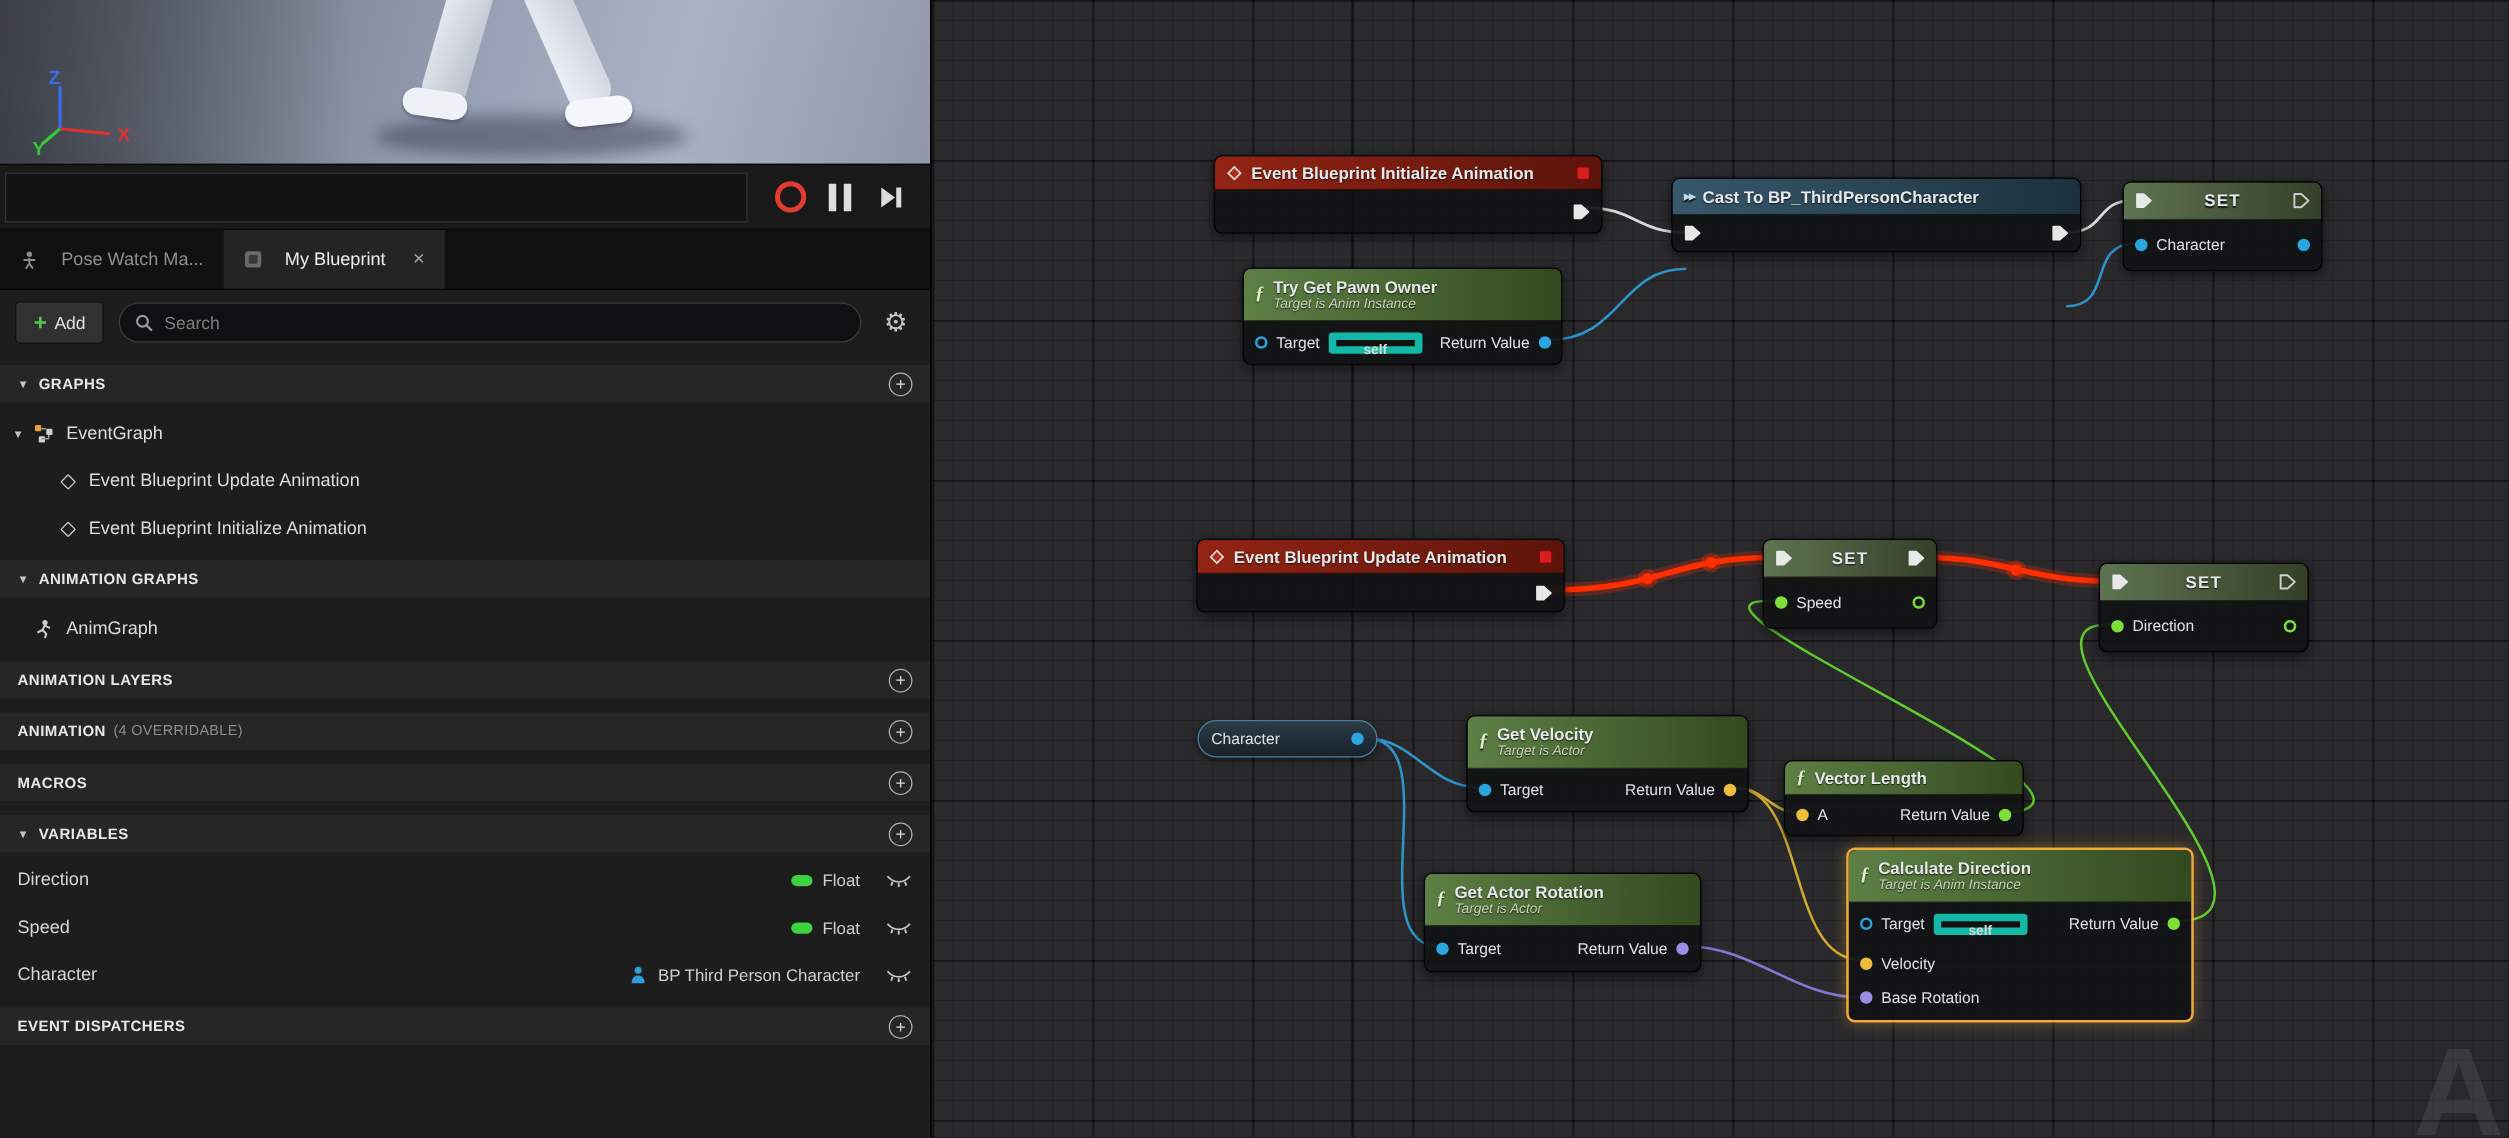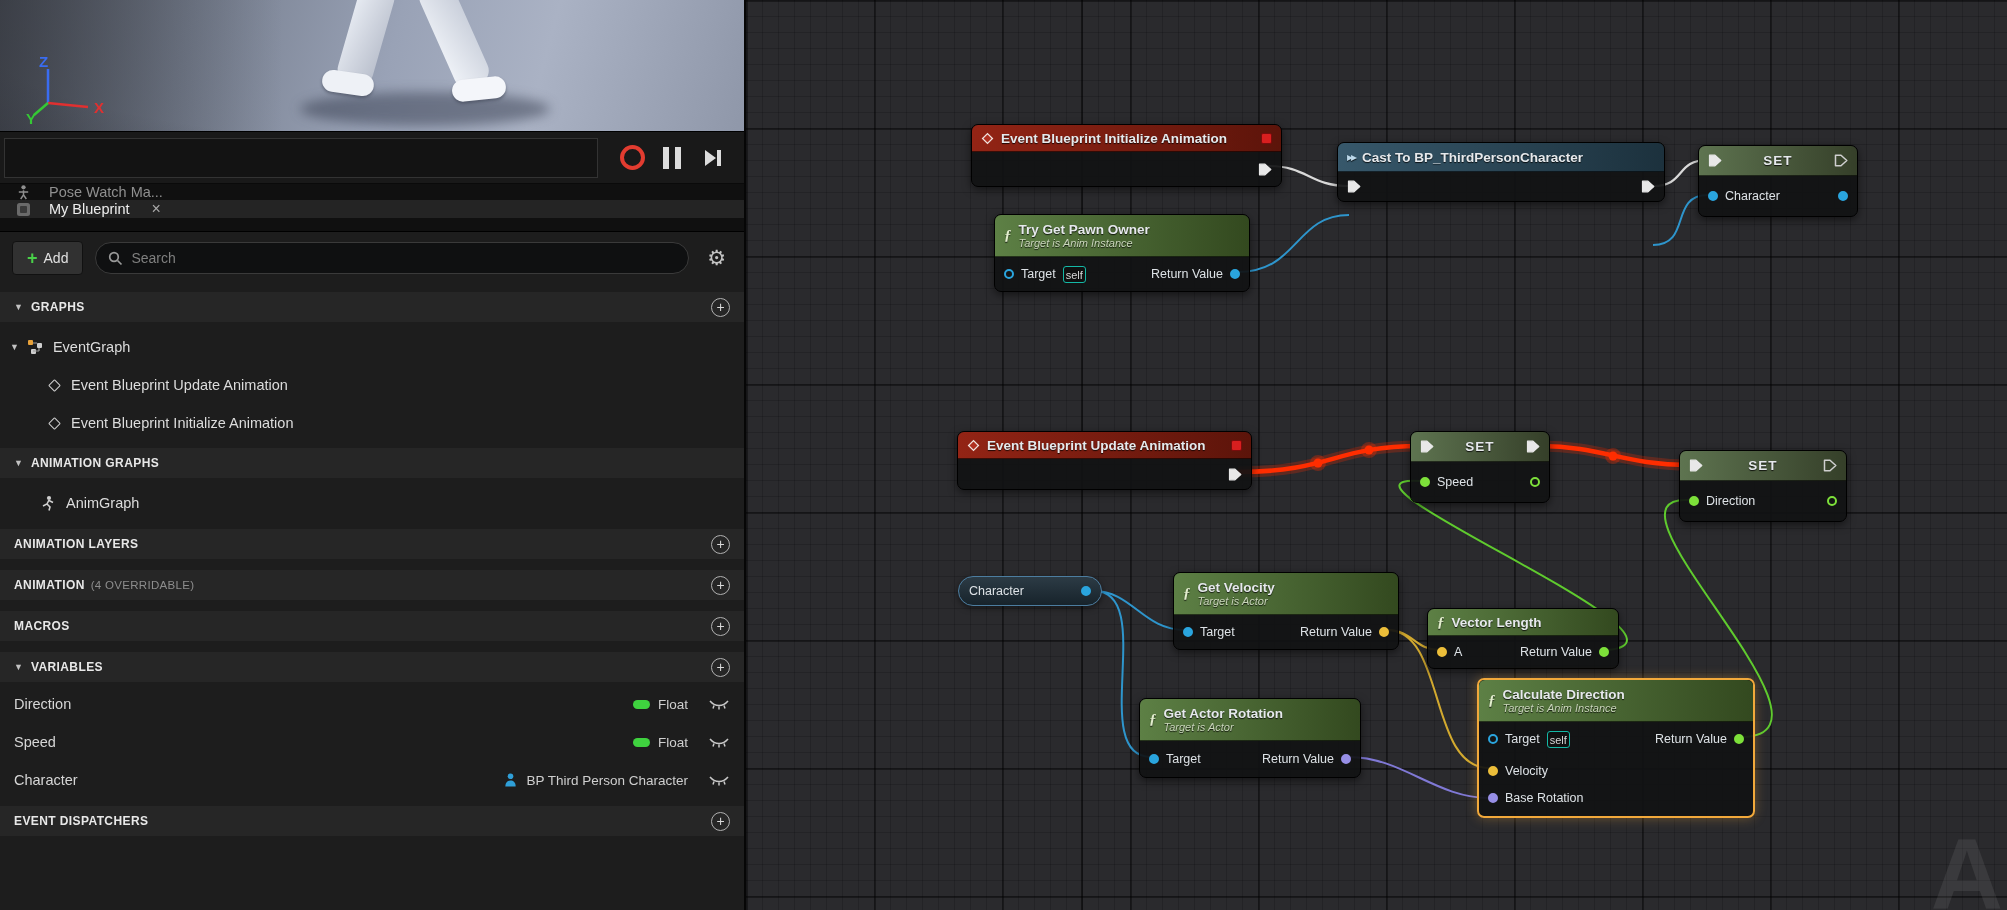--- a/index.html
+++ b/index.html
@@ -28,21 +28,21 @@
   #axis-gizmo text { font-size:15px; font-weight:bold; font-family:"Liberation Sans",sans-serif; }
 
   
   #transport { position:relative; width:744px; height:52px; background:#191919; display:flex; align-items:center; border-bottom:1px solid #0a0a0a; }
   #timeline { margin-left:4px; width:594px; height:40px; background:#131313; border:1px solid #333; }
   .tbtn { display:flex; align-items:center; justify-content:center; width:40px; height:40px; cursor:pointer; }
   #rec-ring { width:25px; height:25px; border:4px solid #e23c30; border-radius:50%; }
   .pausebar { width:6px; height:22px; background:#dcdcdc; margin:0 3px; display:inline-block; }
 
   
-  #tabbar { position:relative; width:744px; height:48px; background:#101010; display:flex; align-items:stretch; border-bottom:1px solid #000;flex-direction:column; }
+  #tabbar { position:relative; width:744px; height:48px; background:#101010; display:flex; align-items:stretch; border-bottom:1px solid #000; }
   .tab { display:flex; align-items:center; gap:8px; padding:0 16px; font-size:14.5px; cursor:pointer; }
   .tab.inactive { color:#8f8f8f; }
   .tab.active { background:#242424; color:#ededed; }
   .tab .close { margin-left:14px; color:#a8a8a8; font-size:16px; cursor:pointer; }
 
   
   #toolbar { position:relative; width:744px; height:52px; background:#1d1d1d; display:flex; align-items:center; padding:0 12px; gap:12px; }
   #add-btn { display:flex; align-items:center; gap:6px; height:34px; padding:0 14px; background:#313131; border:1px solid #111;
     border-radius:4px; color:#e0e0e0; font-size:14px; cursor:pointer; }
   #add-btn .plus { color:#49d049; font-size:18px; font-weight:bold; line-height:1; }
@@ -55,21 +55,21 @@
   #tree { position:relative; width:744px; color:#d6d6d6; }
   .shdr { height:30px; background:#262626; display:flex; align-items:center; padding:0 14px; margin-top:8px; cursor:pointer; }
   .shdr.mt9 { margin-top:9px; } .shdr.mt11 { margin-top:11px; }
   .shl { font-weight:bold; font-size:12px; color:#e8e8e8; letter-spacing:.4px; }
   .shl-note { font-size:11.5px; color:#8d8d8d; margin-left:6px; font-weight:normal; letter-spacing:.3px; }
   .tri { color:#c2c2c2; font-size:9px; margin-right:8px; }
   .addcircle { width:19px; height:19px; border:1px solid #b0b0b0; border-radius:50%; color:#d8d8d8; display:flex; align-items:center;
     justify-content:center; font-size:14px; line-height:1; margin-left:auto; cursor:pointer; }
   .titem { height:34px; margin-top:4px; display:flex; align-items:center; font-size:14.5px; color:#dcdcdc; cursor:pointer; }
   .titem.first { margin-top:8px; }
-  .ind1 { padding-left:10px; } .ind2 { padding-left:50px; } .ind3 { padding-left:40px; }
+  .ind1 { padding-left:10px; } .ind2 { padding-left:50px; } .ind3 { padding-left:27px; }
   .dia { width:9px; height:9px; border:1.5px solid #cdcdcd; transform:rotate(45deg); border-radius:1px; margin-right:12px; flex:none; }
   .gicon { margin-right:10px; flex:none; display:flex; }
   .vrow { height:30px; margin-top:8px; display:flex; align-items:center; padding:0 14px; font-size:14.5px; cursor:pointer; }
   .vrow.first { margin-top:7px; }
   .vspacer { flex:1; }
   .vpill { width:17px; height:9px; border-radius:5px; background:#3fd23f; margin-right:8px; flex:none; }
   .vtype { font-size:13.5px; color:#cfcfcf; }
   .veye { margin-left:20px; display:flex; cursor:pointer; }
 
   
@@ -115,21 +115,21 @@
 
   .prow { display:flex; align-items:center; gap:7px; padding:0 9px; }
   .plabel { font-size:12.5px; color:#dde2e6; white-space:nowrap; }
   .spacer { flex:1; }
   .pc { width:10px; height:10px; border-radius:50%; border:2px solid var(--c); background:var(--c); flex:none; }
   .pc.hollow { background:transparent; }
   .pc-obj { --c:#2aa5de; } .pc-float { --c:#7de03a; } .pc-vec { --c:#ecbe3a; } .pc-rot { --c:#978fe6; }
   .exec { display:flex; flex:none; }
   .exec svg path { fill:#e8e8e8; stroke:#e8e8e8; stroke-width:1.2; stroke-linejoin:round; }
   .exec.hollow svg path { fill:none; stroke:#cfcfcf; stroke-width:1.5; }
-  .selfbox { background:#101010; border:1px solid #14b8a6; border-radius:3px; font-size:11px; padding:0 2px; height:17px; line-height:16px; color:#d8d8d8; flex:none; }
+  .selfbox { background:#101010; border:6px solid #14b8a6; border-radius:3px; font-size:11px; padding:0 22px; height:17px; line-height:16px; color:#d8d8d8; flex:none;font-weight:bold; }
   .pillnode { position:absolute; display:flex; align-items:center; gap:6px; padding:0 10px; border-radius:15px;
     background:linear-gradient(180deg,#2c3b45,#17232b); border:1px solid #4c7da0; box-shadow:0 2px 6px rgba(0,0,0,.5); color:#e2eaf0; }
   .node.selected { border:2px solid #f2a93b; box-shadow:0 0 12px rgba(242,169,59,.35); }
 </style>
 </head>
 <body>
 
 <div id="app">
 
   <div id="left-panel">

